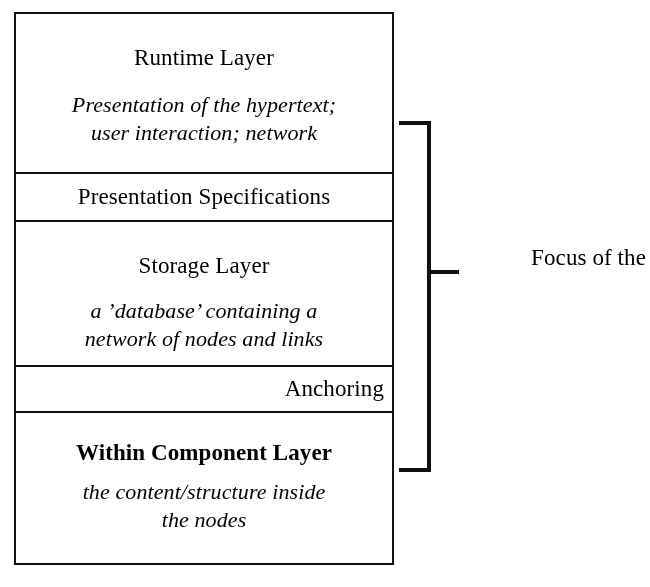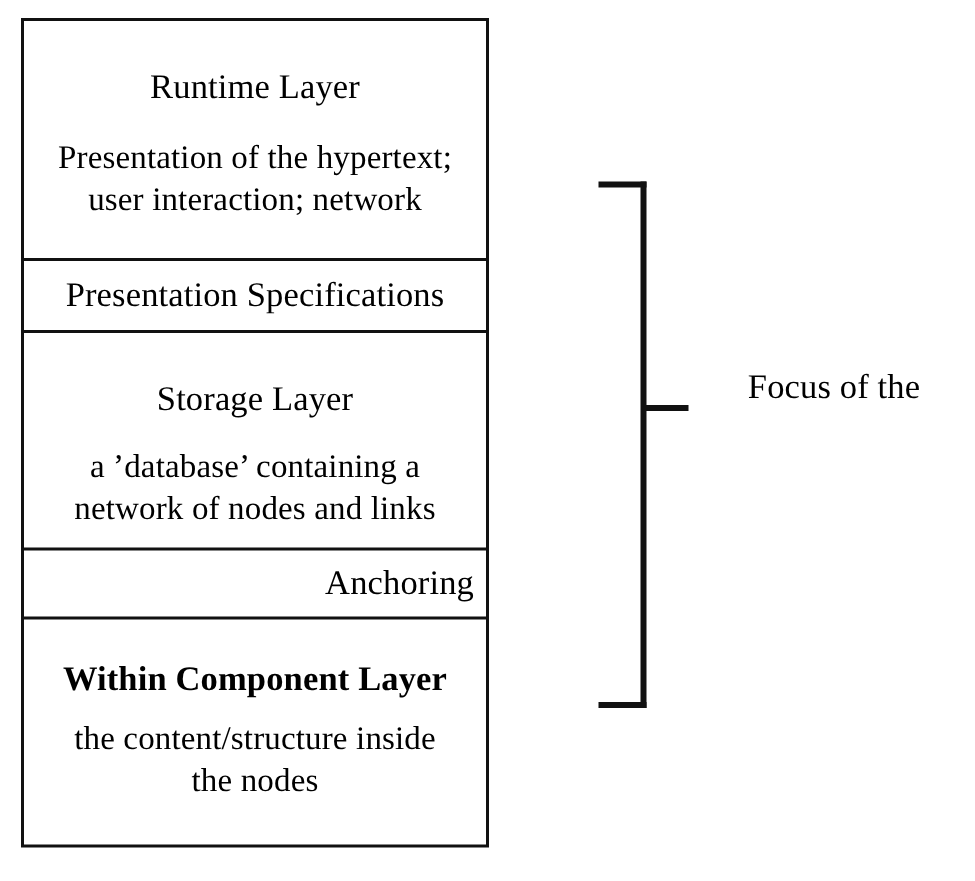--- a/index.html
+++ b/index.html
@@ -14,21 +14,21 @@
     font-family: "Liberation Serif", "DejaVu Serif", serif;
     color: #000000;
     overflow: hidden;
   }
 
   
   #layer-stack {
     position: absolute;
     left: 14px;
     top: 12px;
-    width: 312px;
+    width: 380px;
     height: 553px;
     box-sizing: border-box;
     border: 2.5px solid #111111;
     background: #ffffff;
     display: flex;
     flex-direction: column;
   }
 
   .layer-box {
     box-sizing: border-box;
@@ -56,20 +56,21 @@
     font-size: 23px;
     font-weight: 400;
     font-style: normal;
     line-height: 1.12;
     letter-spacing: 0.1px;
     white-space: nowrap;
   }
 
   .layer-desc {
     font-size: 22px;
+    font-style: italic;
     font-weight: 400;
     line-height: 1.28;
     letter-spacing: 0.1px;
   }
 
   
   .box-runtime .layer-title { margin-top: 6px; }
   .box-runtime .layer-desc  { margin-top: 20px; }
 
   .box-storage .layer-title { margin-top: 20px; }
@@ -116,21 +117,21 @@
   #focus-label {
     position: absolute;
     left: 466px;
     top: 243px;
     width: 180px;
     font-size: 23px;
     line-height: 1.33;
     font-style: normal;
     font-weight: 400;
     letter-spacing: 0.1px;
-    text-align: center;
+    text-align: right;
   }
   #focus-label .focus-line { display: block; white-space: nowrap; }
 </style>
 </head>
 <body>
 
 <div id="layer-stack">
 
   <div class="layer-box box-runtime">
     <div class="layer-title">Runtime Layer</div>

